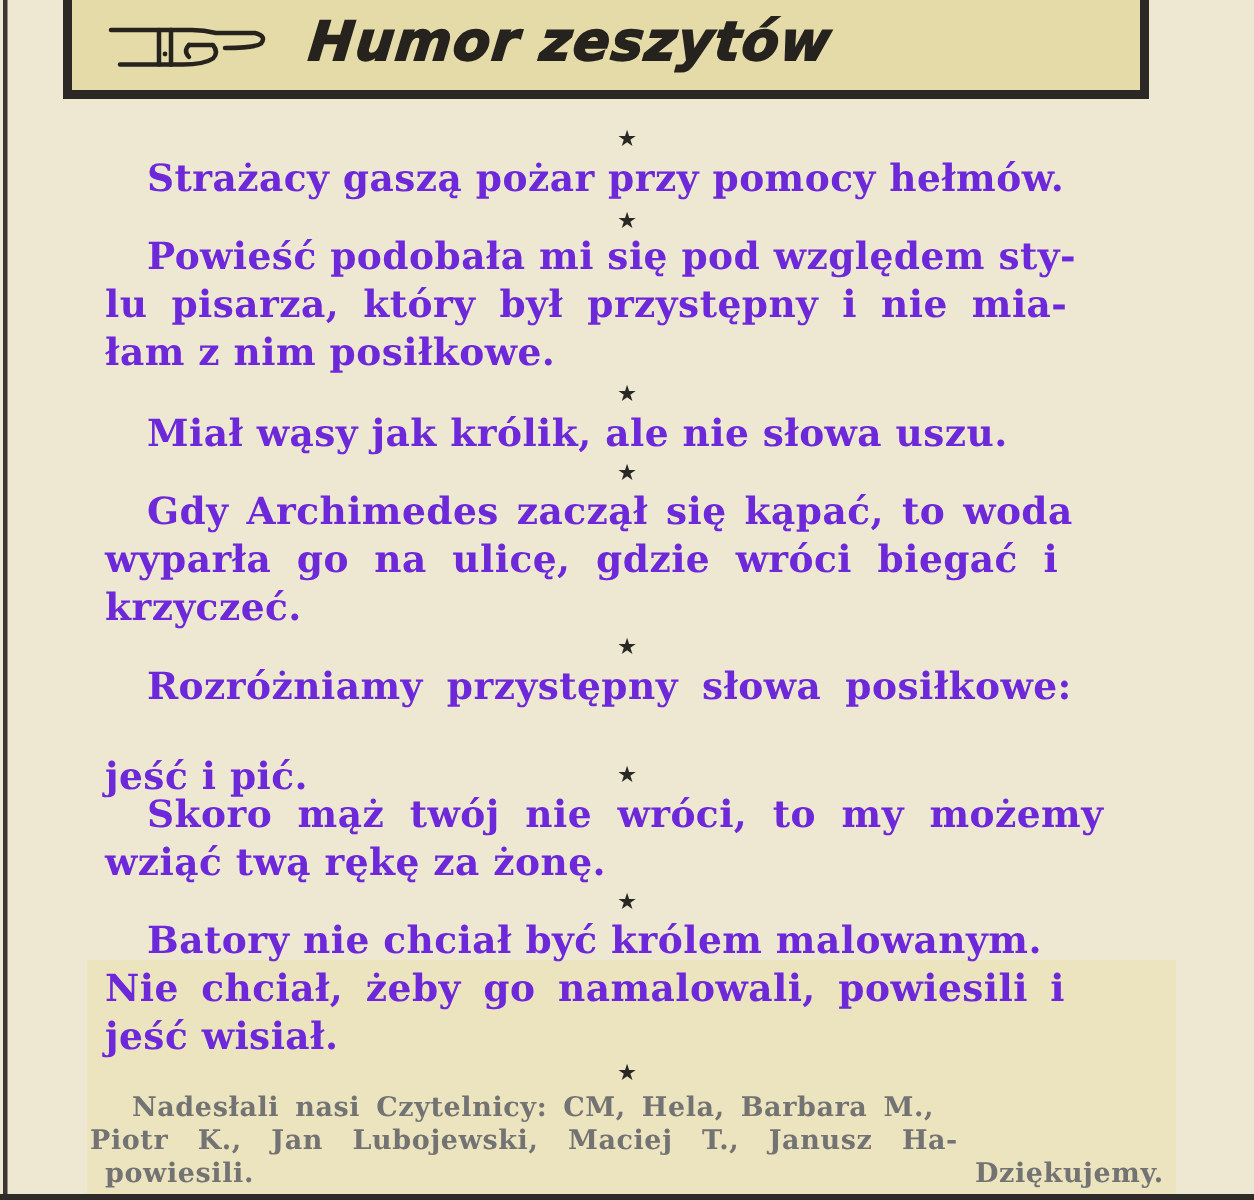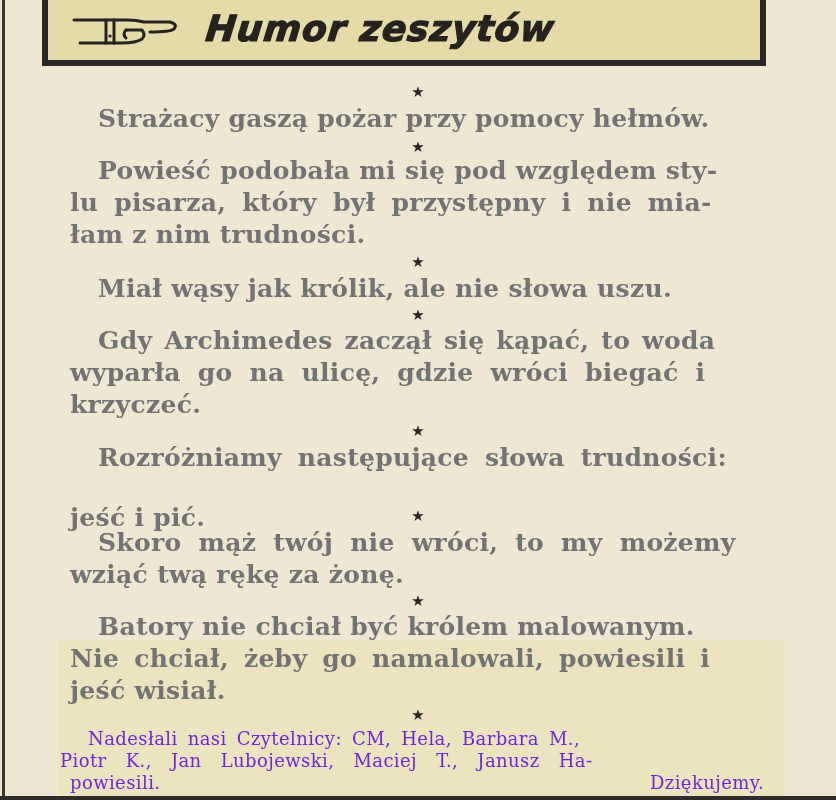--- a/index.html
+++ b/index.html
@@ -30,25 +30,25 @@
     font-family: "DejaVu Sans", "Liberation Sans", sans-serif;
     font-weight: 900; font-style: italic; font-size: 36px; letter-spacing: 1px;
     color: #26231f; transform: skewX(-6deg); -webkit-text-stroke: 1.2px #26231f;
   }
   .star {
     position: absolute; width: 14px; height: 14px; font-size: 15px; line-height: 14px;
     text-align: center; color: #2a2824;
   }
   .line {
     position: absolute; white-space: pre; font-size: 25px; line-height: 30px;
-    font-weight: bold; letter-spacing: 0.3px; color: #737373;
+    font-weight: bold; letter-spacing: 0.3px; color: #6d28d9;
   }
   .credits {
     position: absolute; white-space: pre; font-size: 18px; line-height: 22px;
-    font-weight: 400; color: #6d28d9; letter-spacing: 0.4px;
+    font-weight: 700; color: #737373; letter-spacing: 0.4px;
   }
 </style>
 </head>
 <body>
 
 <div class="paper-tint"></div>
 <div class="left-rule"></div>
 <div class="bottom-rule"></div>
 
 <div class="header-box">
@@ -66,32 +66,32 @@
   </svg>
   <span class="title">Humor zeszytów</span>
 </div>
 
 <div class="star" style="left:411px;top:85px">★</div>
 <div class="line" style="left:98px;top:104px">Strażacy gaszą pożar przy pomocy hełmów.</div>
 
 <div class="star" style="left:411px;top:140px">★</div>
 <div class="line" style="left:98px;top:156px;width:668px">Powieść podobała mi się pod względem sty-</div>
 <div class="line" style="left:70px;top:188px;width:696px;word-spacing:7px">lu pisarza, który był przystępny i nie mia-</div>
-<div class="line" style="left:70px;top:220px">łam z nim trudności.</div>
+<div class="line" style="left:70px;top:220px">łam z nim posiłkowe.</div>
 
 <div class="star" style="left:411px;top:255px">★</div>
 <div class="line" style="left:98px;top:274px">Miał wąsy jak królik, ale nie słowa uszu.</div>
 
 <div class="star" style="left:411px;top:308px">★</div>
 <div class="line" style="left:98px;top:326px;word-spacing:3px">Gdy Archimedes zaczął się kąpać, to woda</div>
 <div class="line" style="left:70px;top:358px;word-spacing:8px">wyparła go na ulicę, gdzie wróci biegać i</div>
 <div class="line" style="left:70px;top:390px">krzyczeć.</div>
 
 <div class="star" style="left:411px;top:424px">★</div>
-<div class="line" style="left:98px;top:443px;word-spacing:7px">Rozróżniamy następujące słowa trudności:</div>
+<div class="line" style="left:98px;top:443px;word-spacing:7px">Rozróżniamy przystępny słowa posiłkowe:</div>
 <div class="line" style="left:70px;top:503px">jeść i pić.</div>
 
 <div class="star" style="left:411px;top:509px">★</div>
 <div class="line" style="left:98px;top:528px;word-spacing:8px">Skoro mąż twój nie wróci, to my możemy</div>
 <div class="line" style="left:70px;top:560px">wziąć twą rękę za żonę.</div>
 
 <div class="star" style="left:411px;top:594px">★</div>
 <div class="line" style="left:98px;top:612px">Batory nie chciał być królem malowanym.</div>
 <div class="line" style="left:70px;top:644px;word-spacing:6px">Nie chciał, żeby go namalowali, powiesili i</div>
 <div class="line" style="left:70px;top:676px">jeść wisiał.</div>

